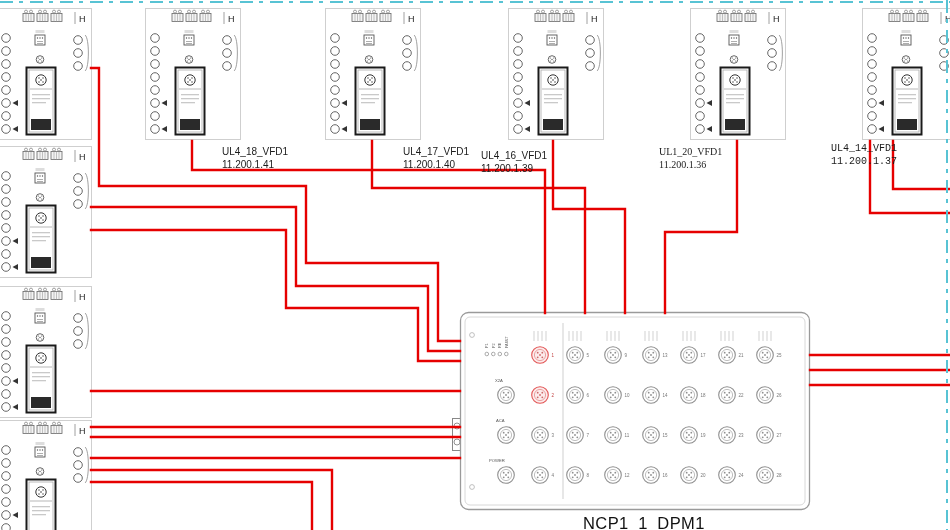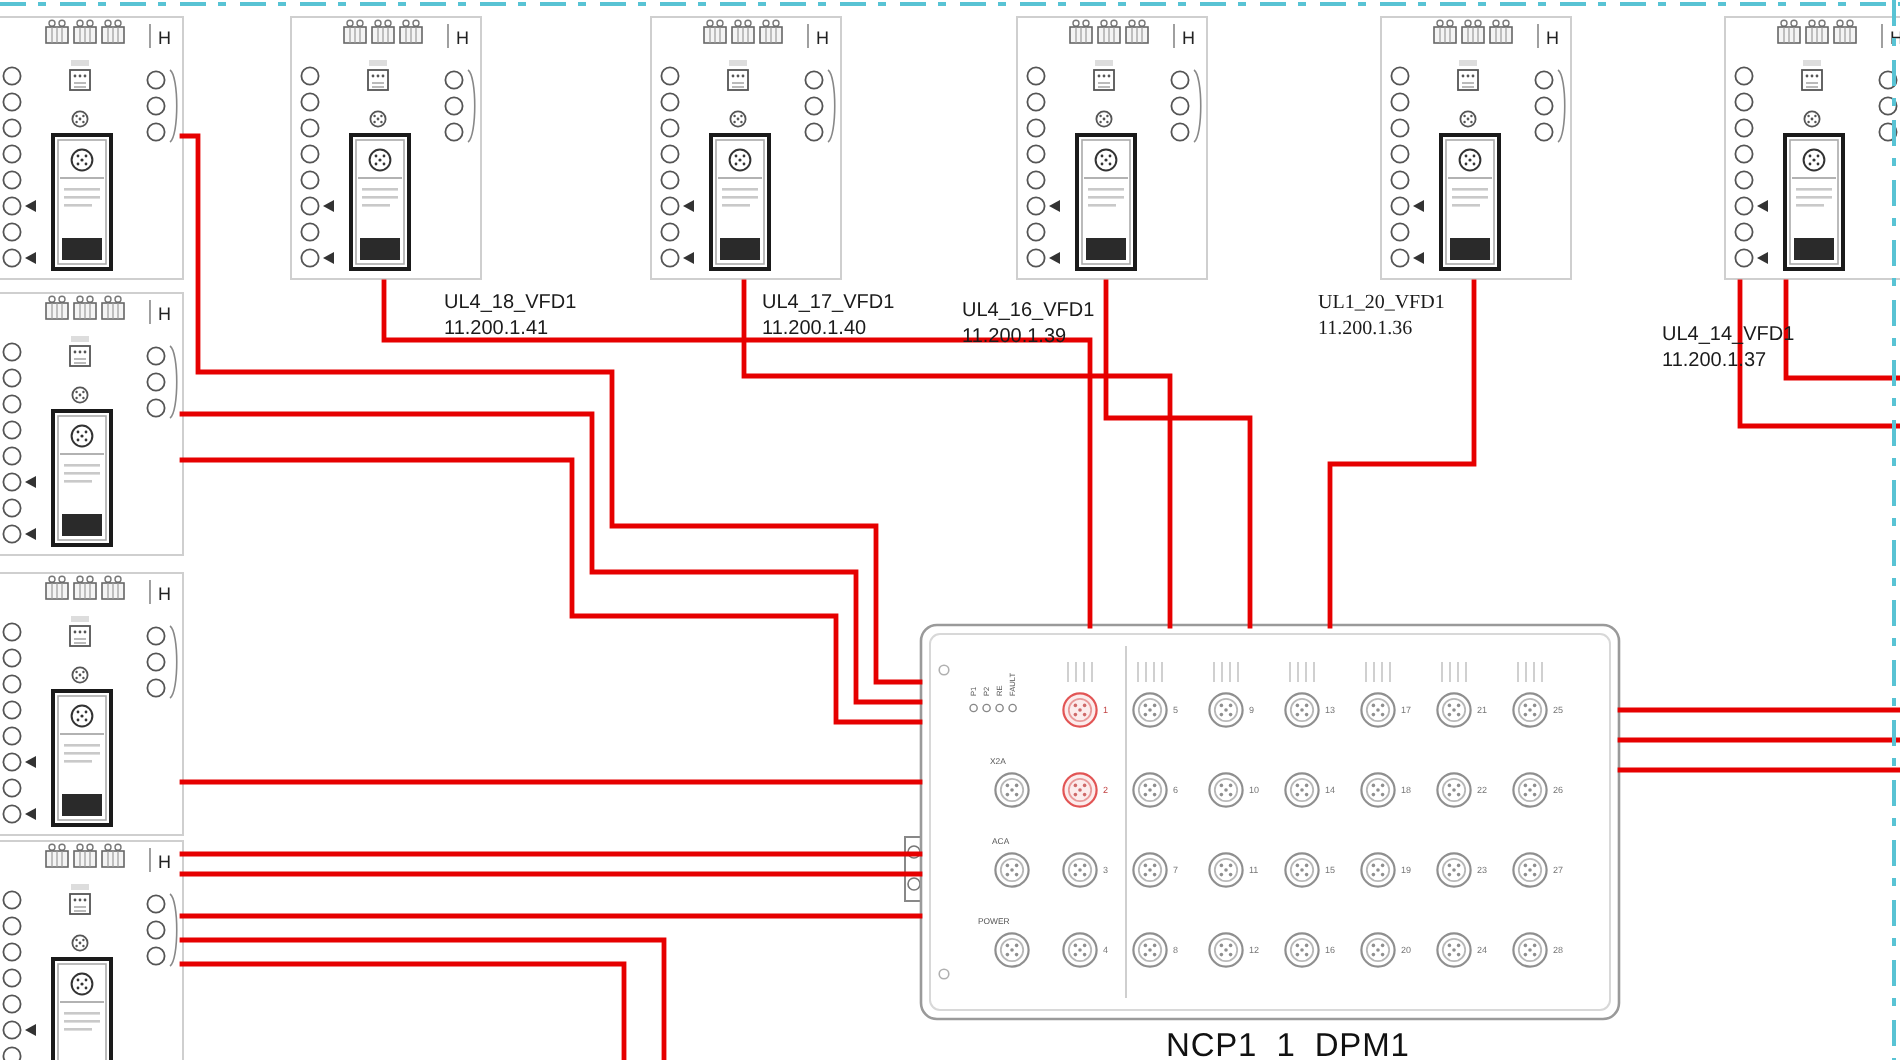--- a/index.html
+++ b/index.html
@@ -1006,31 +1006,31 @@
           <circle cx="318.3" cy="167.3" r="0.9" fill="#8f8f8f"></circle>
   </g>
         <text x="327.5" y="166.6" font-size="4.5" fill="#777">28</text>
   </svg>
     </div>
   <div id="labels">
       <div class="dev-label" style="left: 222px; top: 146px;">
         <div>UL4_18_VFD1</div>
         <div>11.200.1.41</div>
       </div>
-      <div class="dev-label" style="left: 381px; top: 146px;">
+      <div class="dev-label" style="left: 403px; top: 146px;">
         <div>UL4_17_VFD1</div>
         <div>11.200.1.40</div>
       </div>
       <div class="dev-label" style="left: 481px; top: 150px;">
         <div>UL4_16_VFD1</div>
         <div>11.200.1.39</div>
       </div>
       <div class="dev-label" style="left: 659px; top: 146px; font-family: Liberation Serif, serif;">
         <div>UL1_20_VFD1</div>
         <div>11.200.1.36</div>
       </div>
-      <div class="dev-label" style="left: 831px; top: 162px;">
+      <div class="dev-label" style="left: 831px; top: 143px; font-family: Liberation Mono, monospace;">
         <div>UL4_14_VFD1</div>
         <div>11.200.1.37</div>
       </div>
     </div>
   <div class="dpm-label">NCP1_1_DPM1</div>
 </div>
 
 </body></html>

